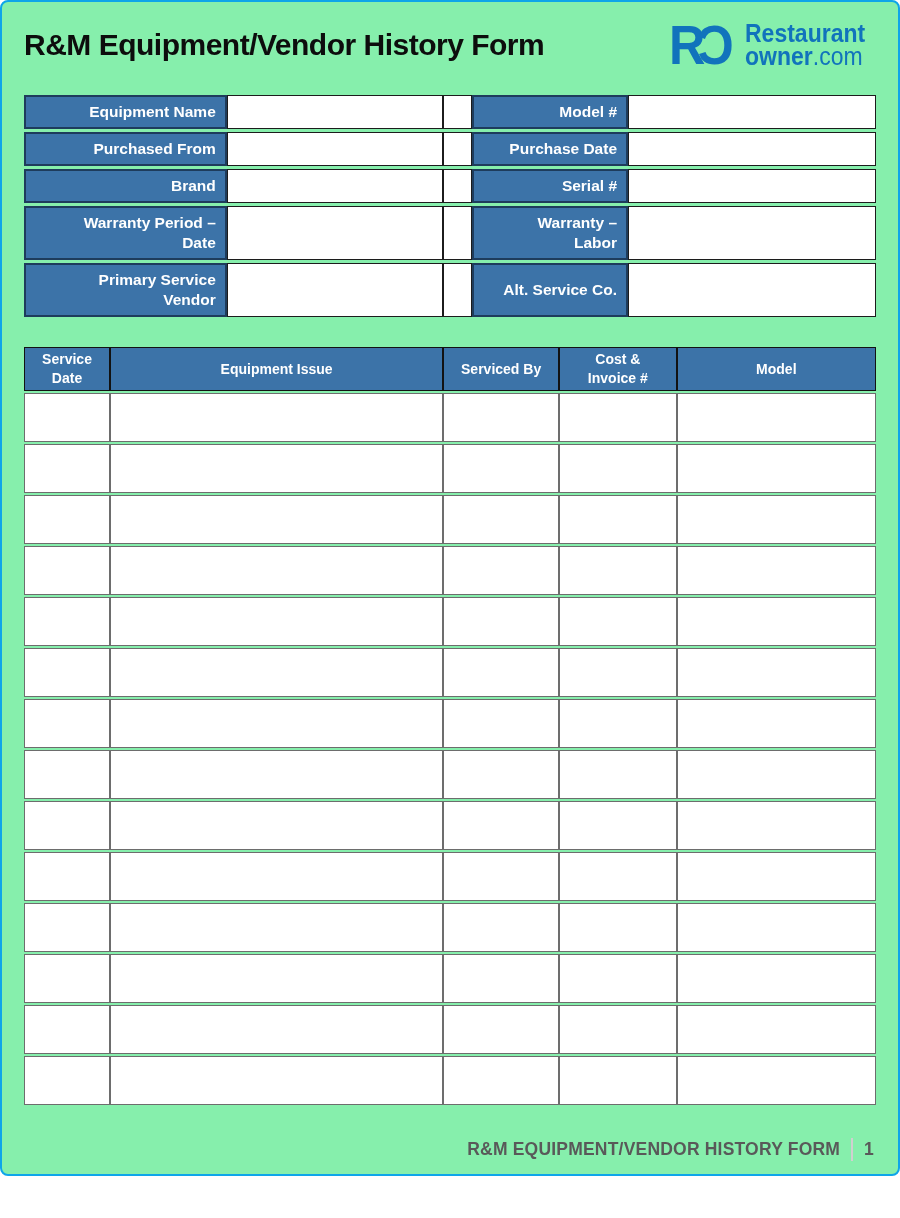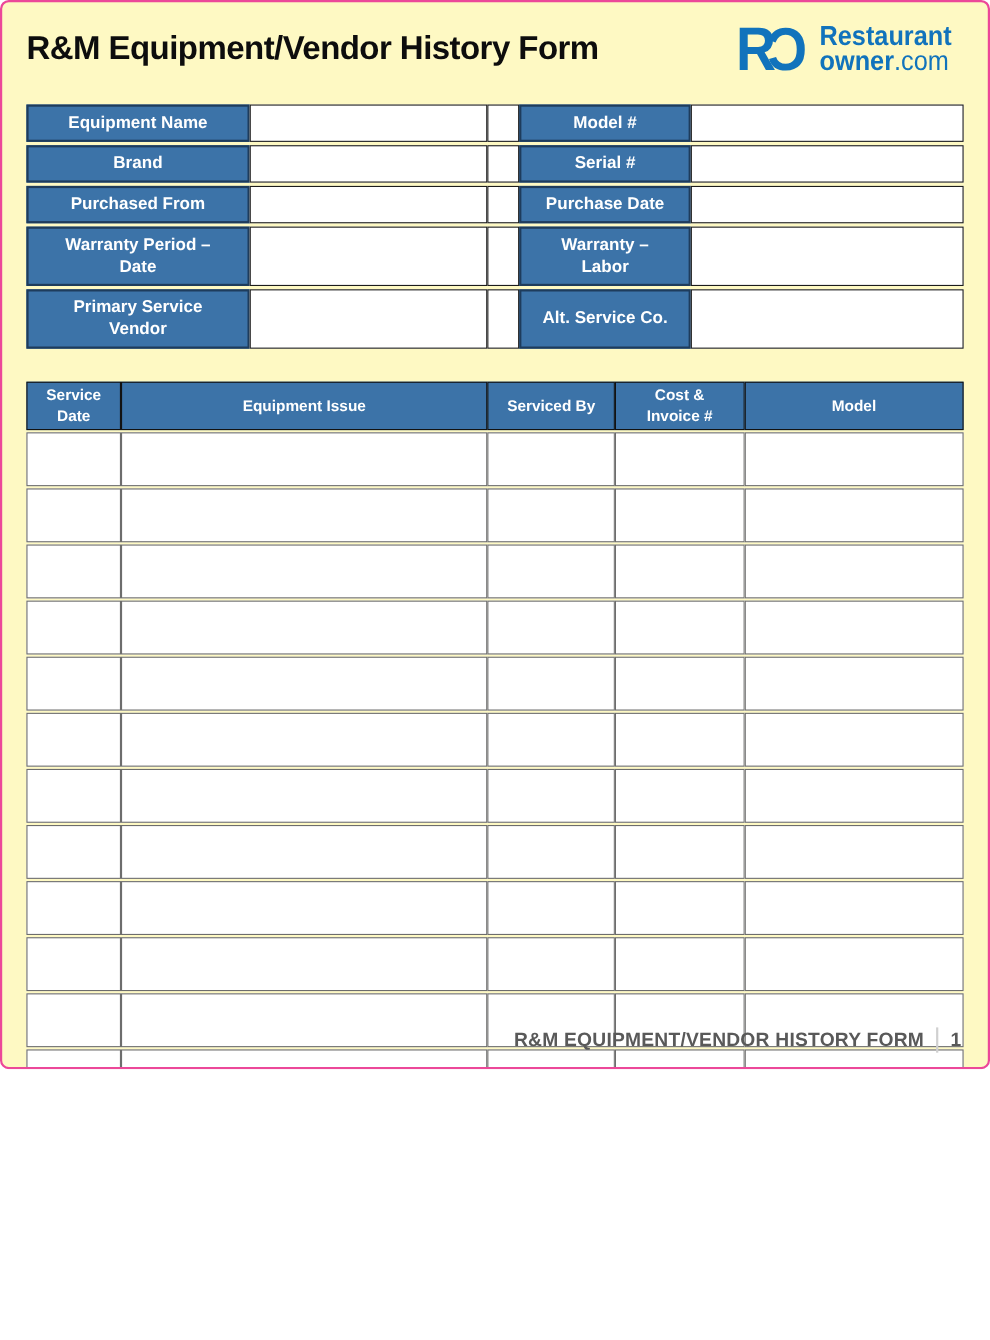--- a/index.html
+++ b/index.html
@@ -1,43 +1,43 @@
 <!DOCTYPE html>
 <html><head>
 <meta charset="utf-8">
 <style>
   * { box-sizing: border-box; }
   html,body { margin:0; padding:0; background:#ffffff; }
   body { font-family:"Liberation Sans", sans-serif; }
 
   .page {
-    width:900px; height:972px;
-    border:2px solid #ec4899; border-radius:8px;
-    background:#fef9c3;
+    width:900px; height:1176px;
+    border:2px solid #0ea5e9; border-radius:8px;
+    background:#86efac;
     padding:0 22px;
     position:relative; overflow:hidden;
   }
 
   
   .hdr { display:flex; justify-content:space-between; align-items:center; margin-top:10px; height:66px; }
   .title { margin:0; font-size:30px; font-weight:700; color:#0d0d0d; letter-spacing:-0.5px; }
 
   .logo { display:flex; align-items:flex-end; }
   .logo-mark { color:#1173bc; font-weight:700; font-size:56px; line-height:0.8; letter-spacing:-9px; padding-right:14px; transform:scaleX(0.9); transform-origin:left center; }
   .logo-mark .o { display:inline-block; transform:scaleY(0.98); }
   .logo-text { display:flex; flex-direction:column; color:#1173bc; line-height:0.92; transform:scaleX(0.92); transform-origin:left center; }
   .logo-l1 { font-size:25px; font-weight:700; }
   .logo-l2 { font-size:25px; font-weight:700; }
   .logo-l2 .light { font-weight:400; }
 
   
   table.info { width:100%; table-layout:fixed; border-collapse:separate; border-spacing:0 3px; margin-top:14px; }
   table.info th.lbl {
     background:#3c73a8; border:2px solid #1e3c5c; color:#ffffff;
-    font-size:15.5px; font-weight:700; text-align:center;
+    font-size:15.5px; font-weight:700; text-align:right;
     padding:5px 9px; line-height:20px; white-space:pre-line; vertical-align:middle;
   }
   table.info td.val, table.info td.gut {
     background:#ffffff; border:1.5px solid #1c1c1c; height:34px; padding:2px 6px;
     font-size:14px; color:#222;
   }
 
   
   table.svc { width:100%; table-layout:fixed; border-collapse:separate; border-spacing:0 2px; margin-top:25px; }
   table.svc th {
@@ -84,31 +84,31 @@
     </colgroup>
     <tbody id="info-body">
         <tr>
           <th class="lbl">Equipment Name</th>
           <td class="val"></td>
           <td class="gut"></td>
           <th class="lbl">Model #</th>
           <td class="val"></td>
         </tr>
         <tr>
+          <th class="lbl">Purchased From</th>
+          <td class="val"></td>
+          <td class="gut"></td>
+          <th class="lbl">Purchase Date</th>
+          <td class="val"></td>
+        </tr>
+        <tr>
           <th class="lbl">Brand</th>
           <td class="val"></td>
           <td class="gut"></td>
           <th class="lbl">Serial #</th>
-          <td class="val"></td>
-        </tr>
-        <tr>
-          <th class="lbl">Purchased From</th>
-          <td class="val"></td>
-          <td class="gut"></td>
-          <th class="lbl">Purchase Date</th>
           <td class="val"></td>
         </tr>
         <tr>
           <th class="lbl">Warranty Period –
 Date</th>
           <td class="val"></td>
           <td class="gut"></td>
           <th class="lbl">Warranty –
 Labor</th>
           <td class="val"></td>

